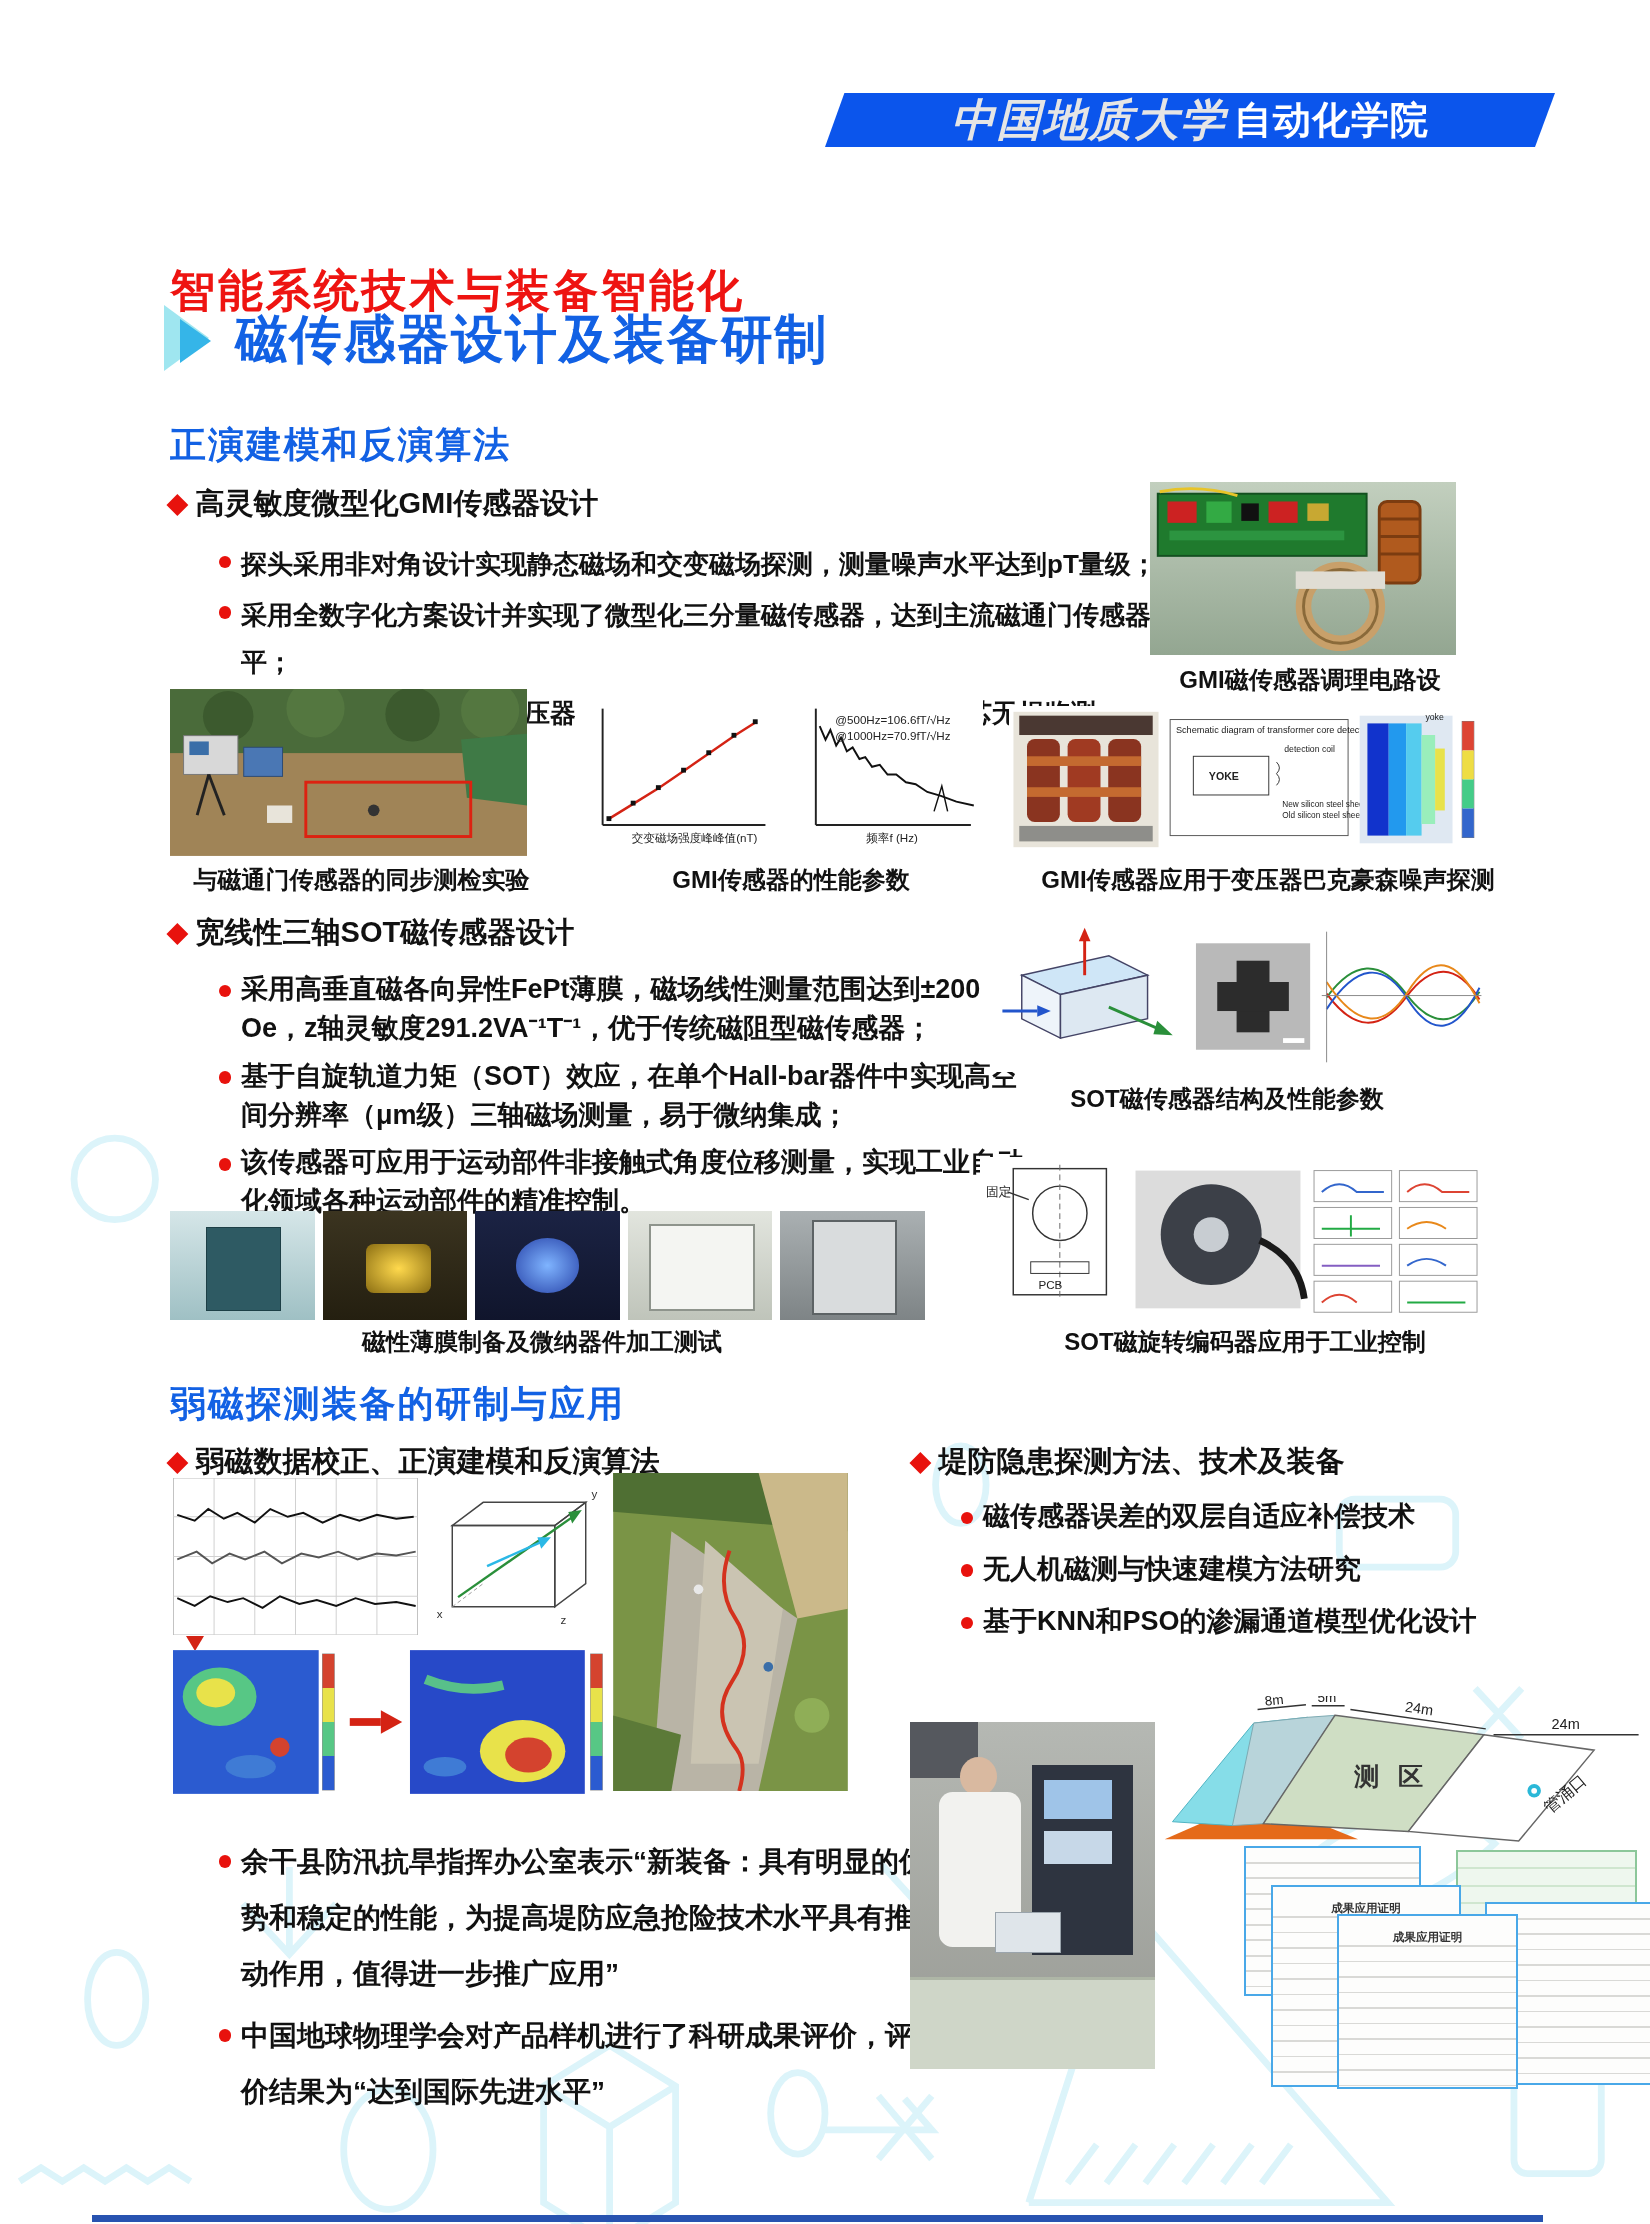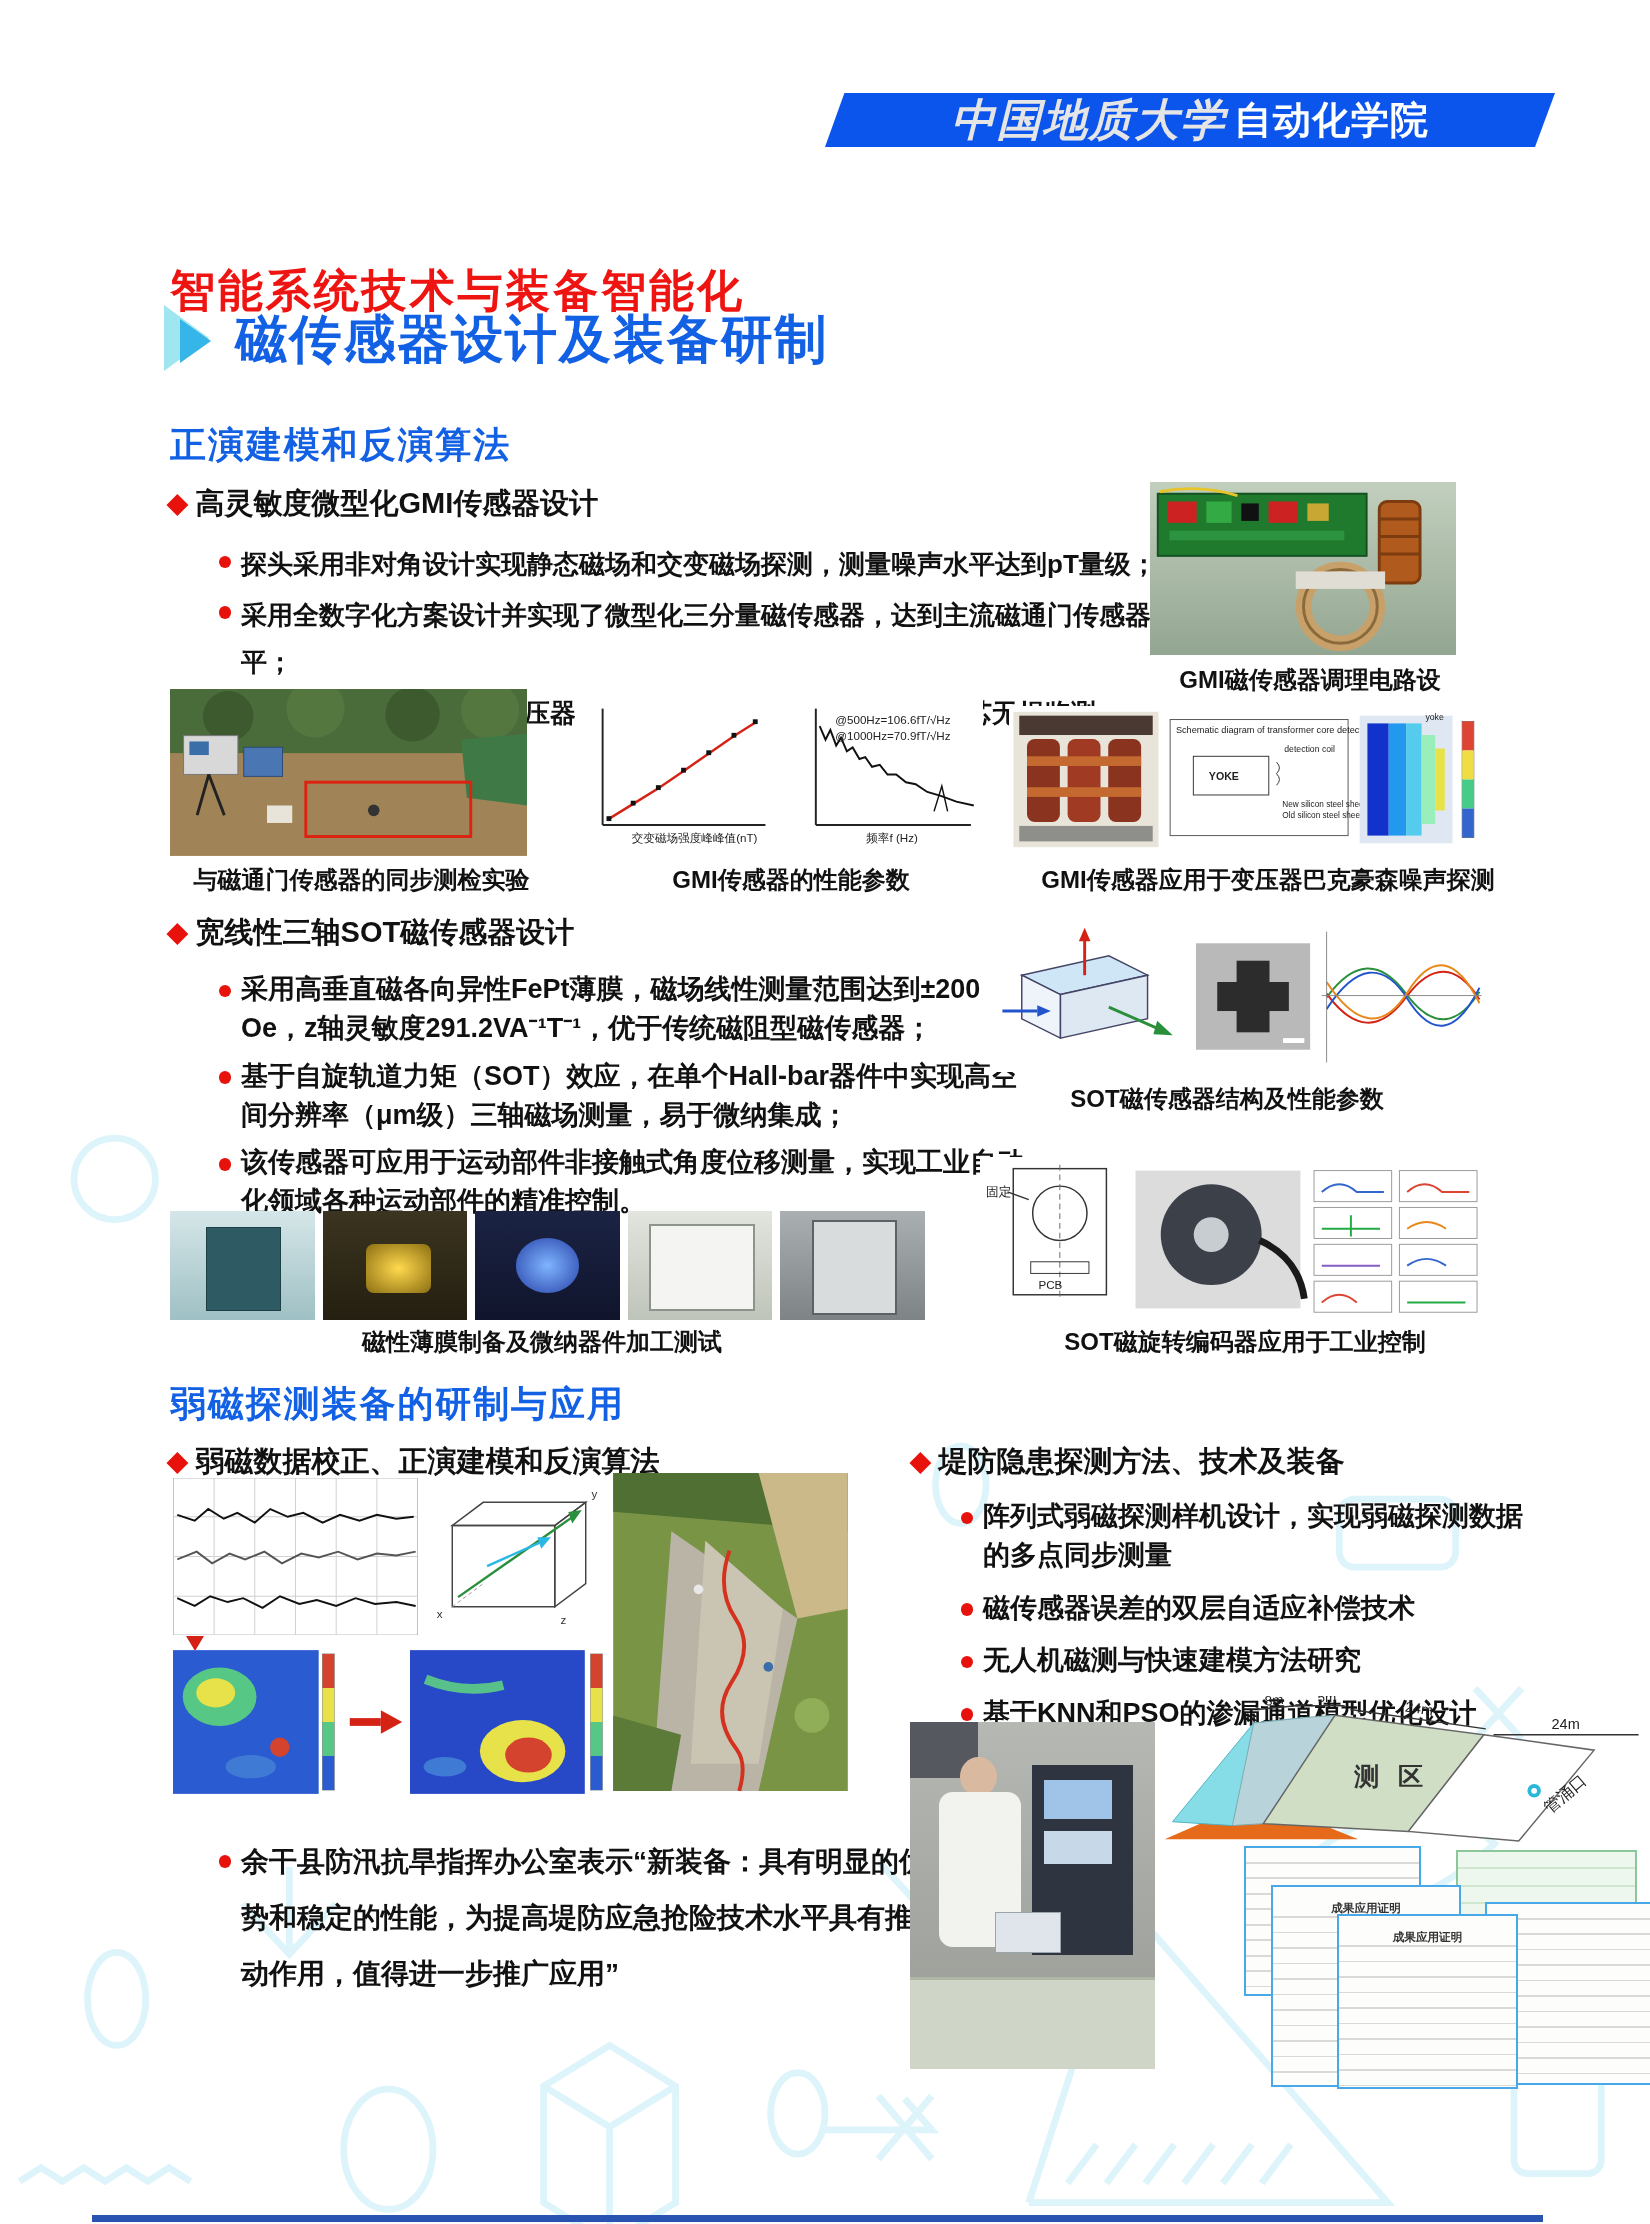--- a/index.html
+++ b/index.html
@@ -429,28 +429,28 @@
       <ellipse cx="280" cy="120" rx="22" ry="10" fill="#3f7bd5"></ellipse>
       <rect x="430" y="4" width="12" height="140" fill="none" stroke="#888"></rect>
       <rect x="430" y="4" width="12" height="35" fill="#d4432e"></rect>
       <rect x="430" y="39" width="12" height="35" fill="#e8e24a"></rect>
       <rect x="430" y="74" width="12" height="35" fill="#57c785"></rect>
       <rect x="430" y="109" width="12" height="35" fill="#2b5bd0"></rect>
     </svg>
   </div>
 
   <ul class="bullets" id="weak-right-bullets">
-    <li><span>阵列式弱磁探测样机设计，实现弱磁探测数据的多点同步测量</span></li>
     <li><span>磁传感器误差的双层自适应补偿技术</span></li>
     <li><span>无人机磁测与快速建模方法研究</span></li>
     <li><span>基于KNN和PSO的渗漏通道模型优化设计</span></li>
   </ul>
 
   <ul class="bullets" id="weak-left-bullets">
     <li><span>余干县防汛抗旱指挥办公室表示“新装备：具有明显的优势和稳定的性能，为提高堤防应急抢险技术水平具有推动作用，值得进一步推广应用”</span></li>
+    <li><span>中国地球物理学会对产品样机进行了科研成果评价，评价结果为“达到国际先进水平”</span></li>
   </ul>
 
   <div class="fig" id="fig-person">
     <div class="corner"></div>
     <div class="head"></div>
     <div class="body"></div>
     <div class="cart"></div>
     <div class="scr1"></div>
     <div class="scr2"></div>
     <div class="laptop"></div>

